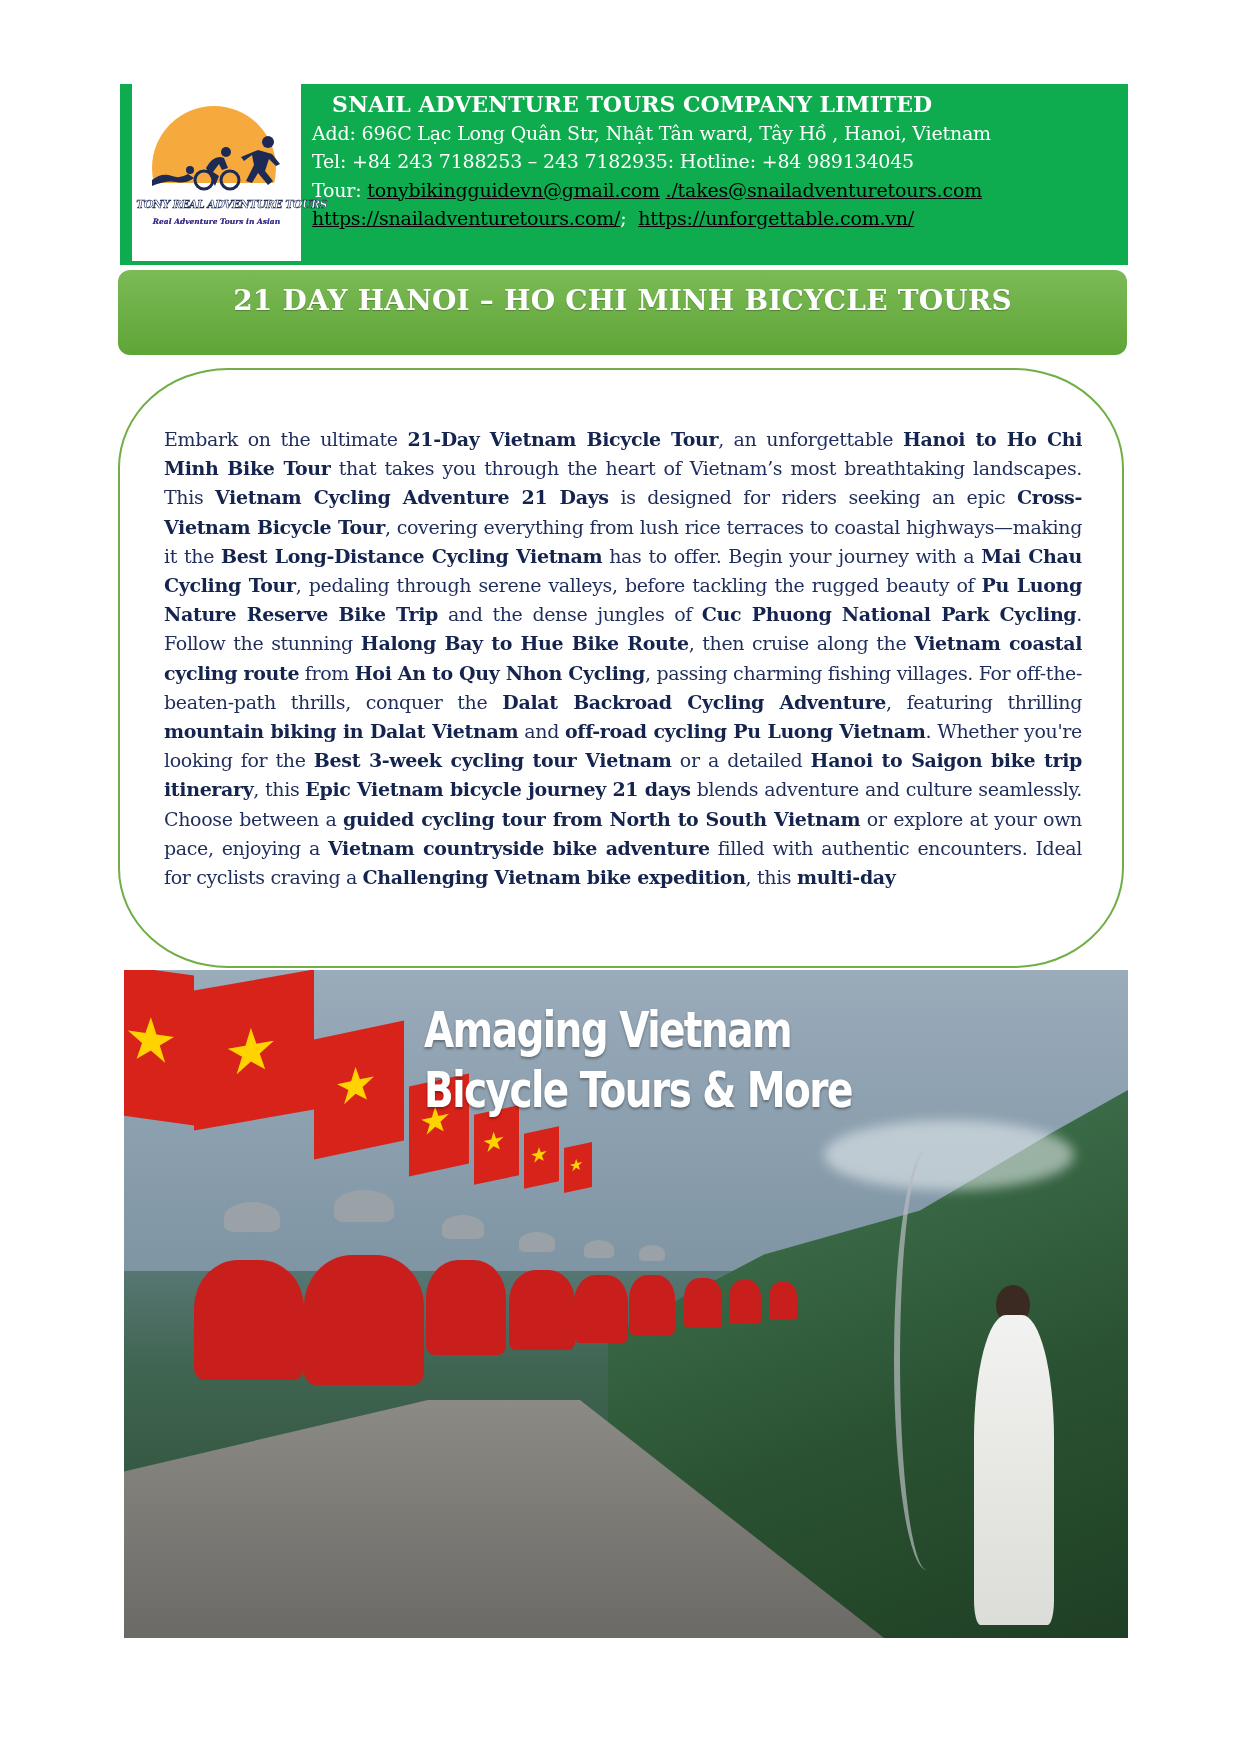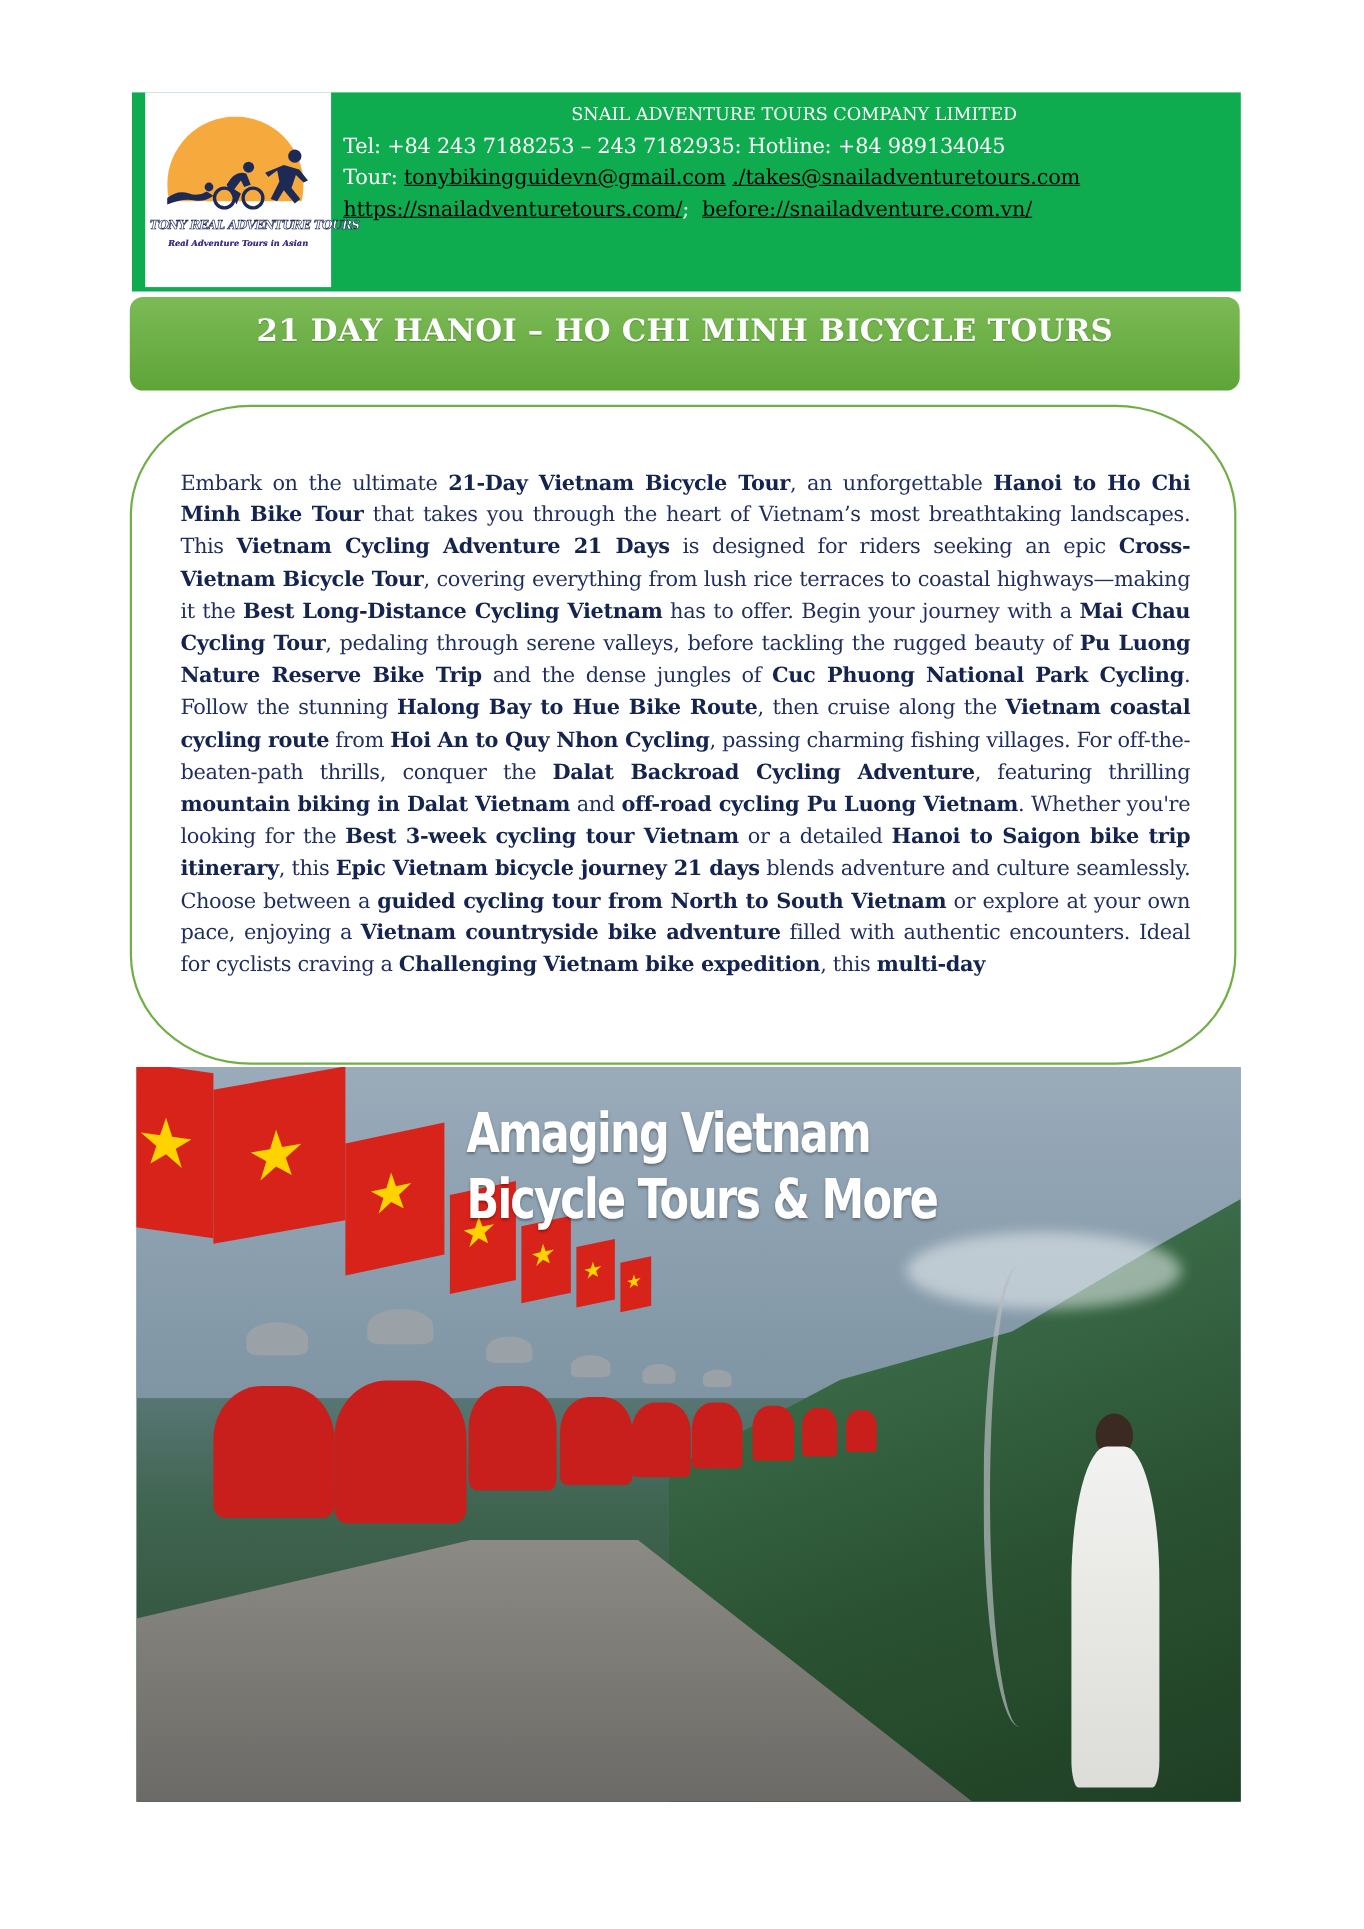--- a/index.html
+++ b/index.html
@@ -6,21 +6,21 @@
     body { width: 1240px; height: 1754px; position: relative; overflow: hidden; font-family: "DejaVu Serif", "Liberation Serif", serif; }
 
     .header { position: absolute; left: 120px; top: 84px; width: 1008px; height: 181px; background: #0fac4f; }
     .logo-box { position: absolute; left: 12px; top: 0; width: 169px; height: 177px; background: #ffffff; }
     .logo-sun { position: absolute; left: 20px; top: 22px; width: 124px; height: 124px; border-radius: 50%; background: #f6aa3d; clip-path: inset(0 0 38% 0); }
     .logo-figures { position: absolute; left: 18px; top: 44px; width: 140px; height: 70px; }
     .logo-name { position: absolute; left: 0; top: 114px; width: 199px; text-align: center; font-family: "DejaVu Serif", serif; font-weight: bold; font-style: italic; font-size: 11px; letter-spacing: -0.6px; color: #ffffff; -webkit-text-stroke: 0.6px #1c2a55; }
     .logo-tagline { position: absolute; left: 0; top: 133px; width: 169px; text-align: center; font-family: "DejaVu Serif", serif; font-weight: bold; font-style: italic; font-size: 7.5px; color: #1f3b9c; text-shadow: 0 0 0.5px #c3224a; }
 
     .company { position: absolute; left: 192px; top: 6px; width: 800px; color: #ffffff; font-family: "DejaVu Serif", serif; font-size: 19px; line-height: 28.5px; }
-    .company .name { font-weight: normal; text-align: center; font-size: 16px; padding-left: 20px; }
+    .company .name { font-weight: bold; text-align: left; font-size: 22px; padding-left: 20px; }
     .company .line { white-space: nowrap; letter-spacing: -0.2px; }
     .company a { color: #000000; text-decoration: underline; }
 
     .banner { position: absolute; left: 118px; top: 270px; width: 1009px; height: 85px; border-radius: 12px; background: linear-gradient(#7cba56, #5ea537); }
     .banner-title { position: absolute; left: 0; top: 14px; width: 100%; text-align: center; color: #ffffff; font-weight: bold; font-size: 28px; letter-spacing: 0.2px; text-shadow: 0 1px 1px rgba(0,0,0,0.25); }
 
     .textbox { position: absolute; left: 118px; top: 368px; width: 1006px; height: 600px; border: 2px solid #71ae48; border-radius: 110px / 100px; box-sizing: border-box; background: #ffffff; }
     .para { position: absolute; left: 44px; top: 36px; width: 918px; color: #1f2d5c; font-family: "DejaVu Serif", serif; font-size: 19px; line-height: 29.2px; text-align: justify; letter-spacing: -0.35px; }
     .para b { font-weight: bold; color: #14244f; }
 
@@ -60,26 +60,27 @@
 
       <circle cx="118" cy="14" r="6" fill="#1c2a55"></circle>
       <path d="M108 22 l14 4 8 10 -4 2 -7 -7 -4 12 8 10 -5 4 -10 -12 -6 10 -6 -2 8 -16 -2 -10 -8 6 -3 -4z" fill="#1c2a55"></path>
     </svg>
     <div class="logo-name">TONY REAL ADVENTURE TOURS</div>
     <div class="logo-tagline">Real Adventure Tours in Asian</div>
   </div>
 
   <div class="company">
     <div class="name">SNAIL ADVENTURE TOURS COMPANY LIMITED</div>
+    <div class="line">Add: 696C Lạc Long Quân Str, Nhật Tân ward, Tây Hồ , Hanoi, Vietnam</div>
     <div class="line">Tel: +84 243 7188253 – 243 7182935: Hotline: +84 989134045</div>
     <div class="line">
       <span>Tour: </span><a>tonybikingguidevn@gmail.com</a><span> </span><a>./takes@snailadventuretours.com</a>
     </div>
     <div class="line">
-      <a>https://snailadventuretours.com/</a><span style="white-space:pre">;  </span><a>before://snailadventure.com.vn/</a>
+      <a>https://snailadventuretours.com/</a><span style="white-space:pre">;  </span><a>https://unforgettable.com.vn/</a>
     </div>
   </div>
 </div>
 
 <div class="banner">
   <div class="banner-title">21 DAY HANOI – HO CHI MINH BICYCLE TOURS</div>
 </div>
 
 <div class="textbox">
   <p class="para" id="intro-para"><span>Embark on the ultimate </span><b>21-Day Vietnam Bicycle Tour</b><span>, an unforgettable </span><b>Hanoi to Ho Chi Minh Bike Tour</b><span> that takes you through the heart of Vietnam’s most breathtaking landscapes. This </span><b>Vietnam Cycling Adventure 21 Days</b><span> is designed for riders seeking an epic </span><b>Cross-Vietnam Bicycle Tour</b><span>, covering everything from lush rice terraces to coastal highways—making it the </span><b>Best Long-Distance Cycling Vietnam</b><span> has to offer. Begin your journey with a </span><b>Mai Chau Cycling Tour</b><span>, pedaling through serene valleys, before tackling the rugged beauty of </span><b>Pu Luong Nature Reserve Bike Trip</b><span> and the dense jungles of </span><b>Cuc Phuong National Park Cycling</b><span>. Follow the stunning </span><b>Halong Bay to Hue Bike Route</b><span>, then cruise along the </span><b>Vietnam coastal cycling route</b><span> from </span><b>Hoi An to Quy Nhon Cycling</b><span>, passing charming fishing villages. For off-the-beaten-path thrills, conquer the </span><b>Dalat Backroad Cycling Adventure</b><span>, featuring thrilling </span><b>mountain biking in Dalat Vietnam</b><span> and </span><b>off-road cycling Pu Luong Vietnam</b><span>. Whether you're looking for the </span><b>Best 3-week cycling tour Vietnam</b><span> or a detailed </span><b>Hanoi to Saigon bike trip itinerary</b><span>, this </span><b>Epic Vietnam bicycle journey 21 days</b><span> blends adventure and culture seamlessly. Choose between a </span><b>guided cycling tour from North to South Vietnam</b><span> or explore at your own pace, enjoying a </span><b>Vietnam countryside bike adventure</b><span> filled with authentic encounters. Ideal for cyclists craving a </span><b>Challenging Vietnam bike expedition</b><span>, this </span><b>multi-day</b></p>

